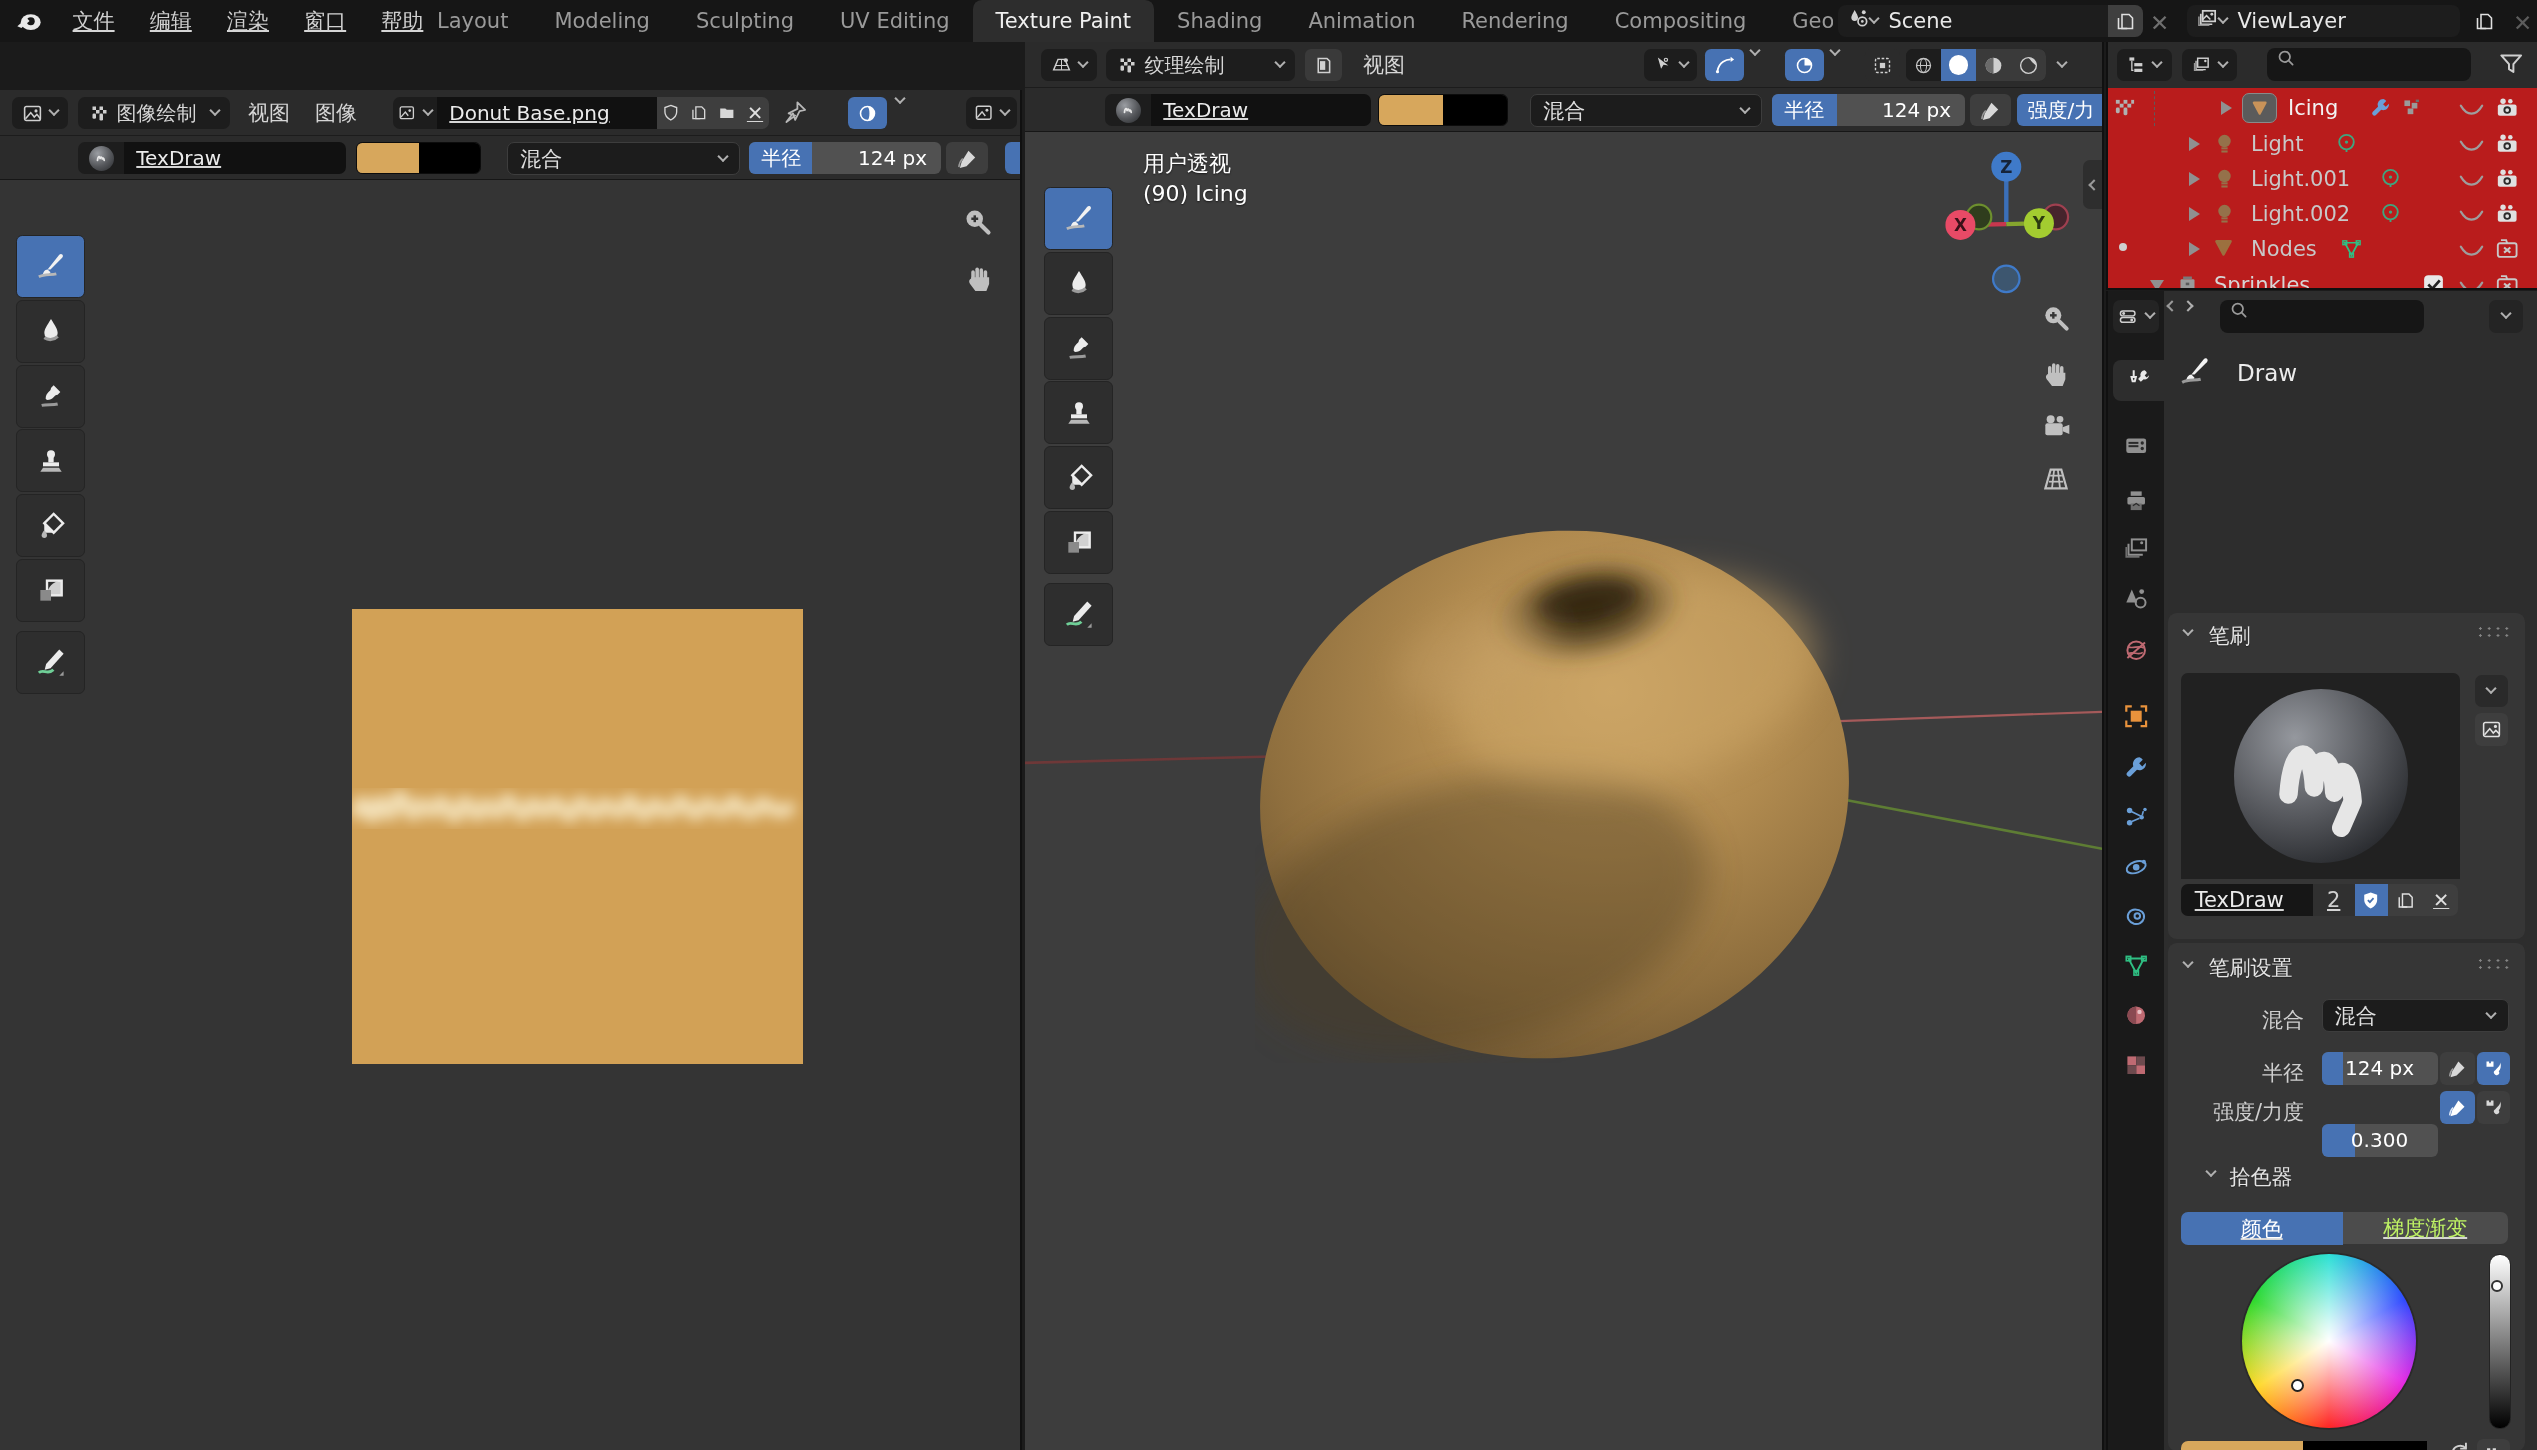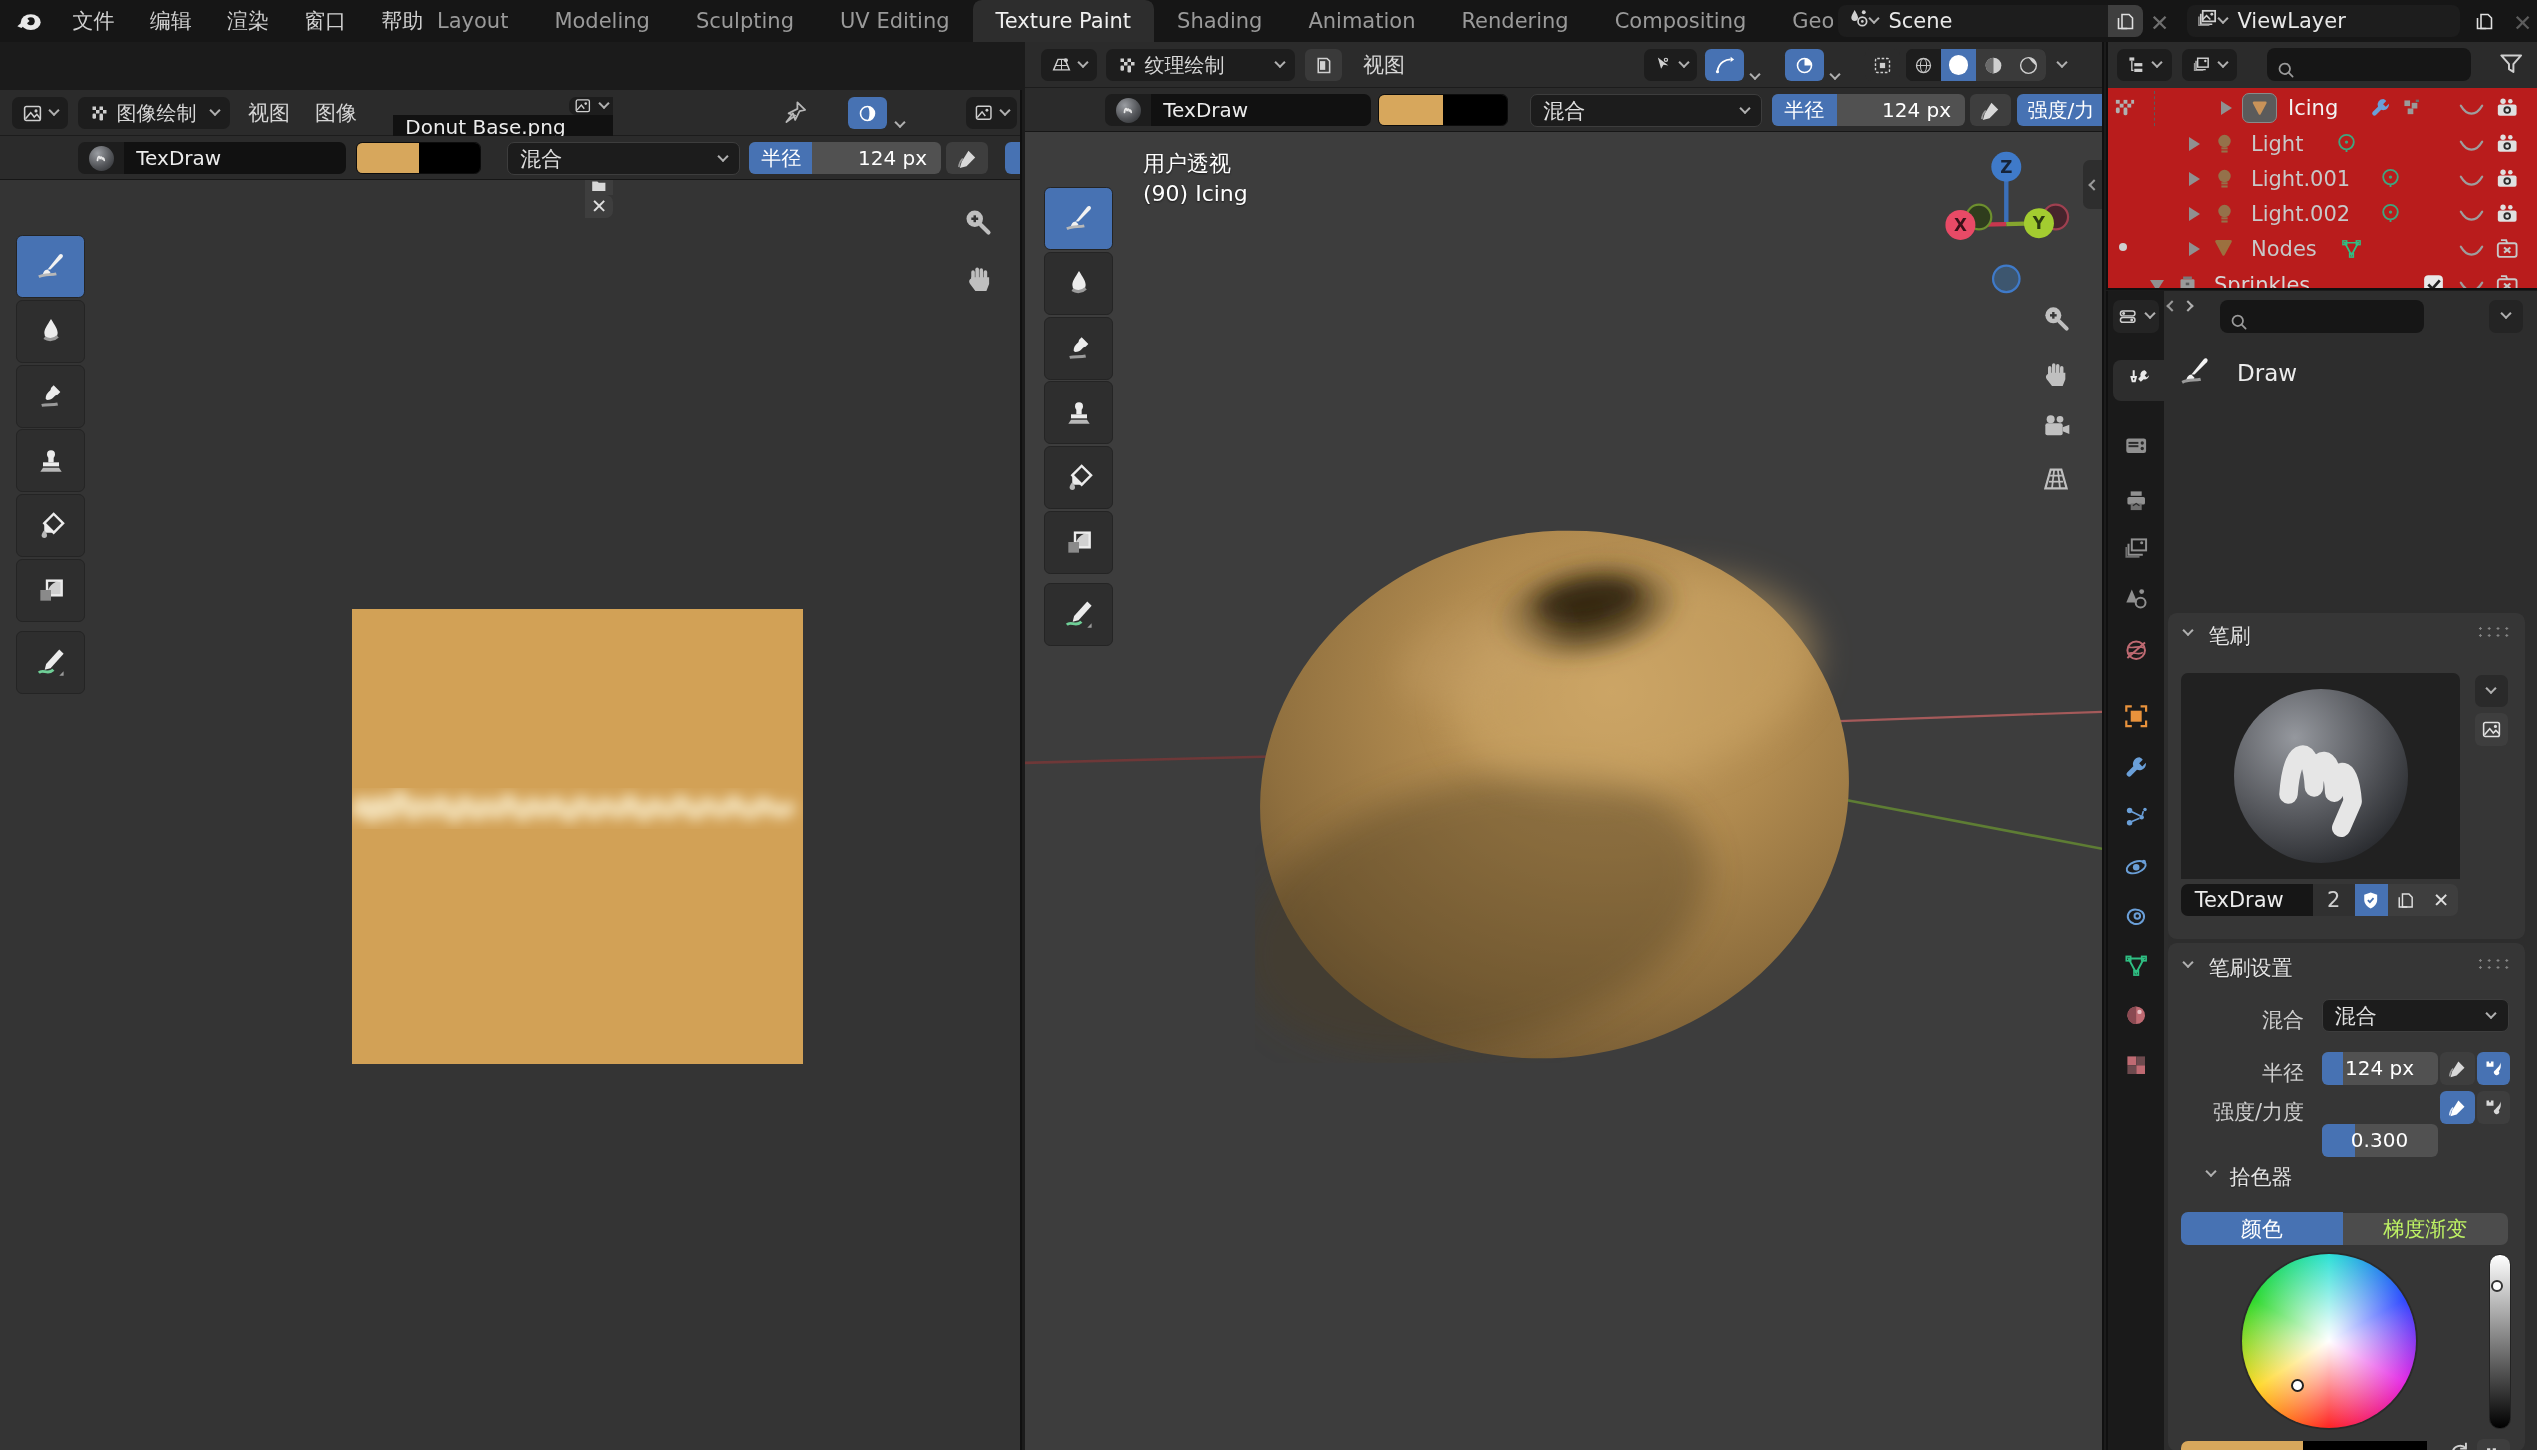--- a/index.html
+++ b/index.html
@@ -1,19 +1,19 @@
 <!DOCTYPE html>
 <html style="font-size:14px"><head>
 <meta charset="utf-8">
 <style>
   * { margin:0; padding:0; box-sizing:border-box; }
   body { background:#000; font-family:"DejaVu Sans","Liberation Sans",sans-serif; }
   .app { position:relative; width:2538px; height:1450px; background:#1b1b1b; overflow:hidden; color:#d6d6d6; font-size:21px; }
   .abs { position:absolute; }
-  .flex { display:flex; align-items:flex-end; }
+  .flex { display:flex; align-items:flex-start;text-decoration:underline; }
 
   
   .topbar { position:absolute; left:0; top:0; width:2538px; height:42px; background:#161616; display:flex; align-items:center; }
   .tb-menu { color:#d0d0d0; padding:0 17.6px; height:42px; line-height:42px; cursor:default; }
   .ws-tabs { position:absolute; left:414px; top:0; height:42px; display:flex; max-width:1419px; overflow:hidden; white-space:nowrap; }
   .ws-tab { color:#9a9a9a; height:42px; line-height:42px; padding:0 23px; }
   .ws-tab.active { color:#f0f0f0; background:#2d2d2d; border-radius:8.8px 8.8px 0 0; }
   .id-widget { position:absolute; top:5.3px; height:32px; background:#1d1d1d; border-radius:8px; display:flex; align-items:center; overflow:hidden; }
   .id-widget .seg-light { background:#3f3f3f; height:32px; width:35px; display:flex; align-items:center; justify-content:center; }
 
@@ -165,21 +165,21 @@
               <rect x="16" y="8" width="4" height="4"></rect>
               <rect x="4" y="12" width="4" height="6" rx="1.5"></rect>
               <rect x="12" y="12" width="4" height="8" rx="1.5"></rect>
             </g>
           </svg>
         <span style="font-size:20px;">图像绘制</span>
         <span class="chev" style="margin-left:auto;"></span>
       </div>
       <span class="menu-label abs" style="left:248px;top:7px;">视图</span>
       <span class="menu-label abs" style="left:315px;top:7px;">图像</span>
-      <div class="abs flex" style="left:393px;top:7px;height:32px;flex-direction:column;">
+      <div class="abs flex" style="left:393px;top:7px;height:32px;">
         <div class="w-dark" style="width:44px;height:32px;border-radius:7px 0 0 7px;">
           <svg width="17.6" height="17.6" viewBox="0 0 24 24">
               <rect x="3" y="4" width="18" height="16" rx="2" fill="none" stroke="#cfcfcf" stroke-width="1.8"></rect>
               <circle cx="16" cy="9" r="1.8" fill="#cfcfcf"></circle>
               <path d="M4 18 l6-7 4 5" fill="none" stroke="#cfcfcf" stroke-width="1.8"></path>
             </svg>
           <span class="chev" style="margin-left:1.8px;"></span>
         </div>
         <div style="width:220px;height:32px;background:#111;display:flex;align-items:center;padding-left:12.3px;color:#ececec;font-size:20px;">Donut Base.png</div>
         <div class="icon-btn" style="width:28px;height:32px;border-radius:0;">

